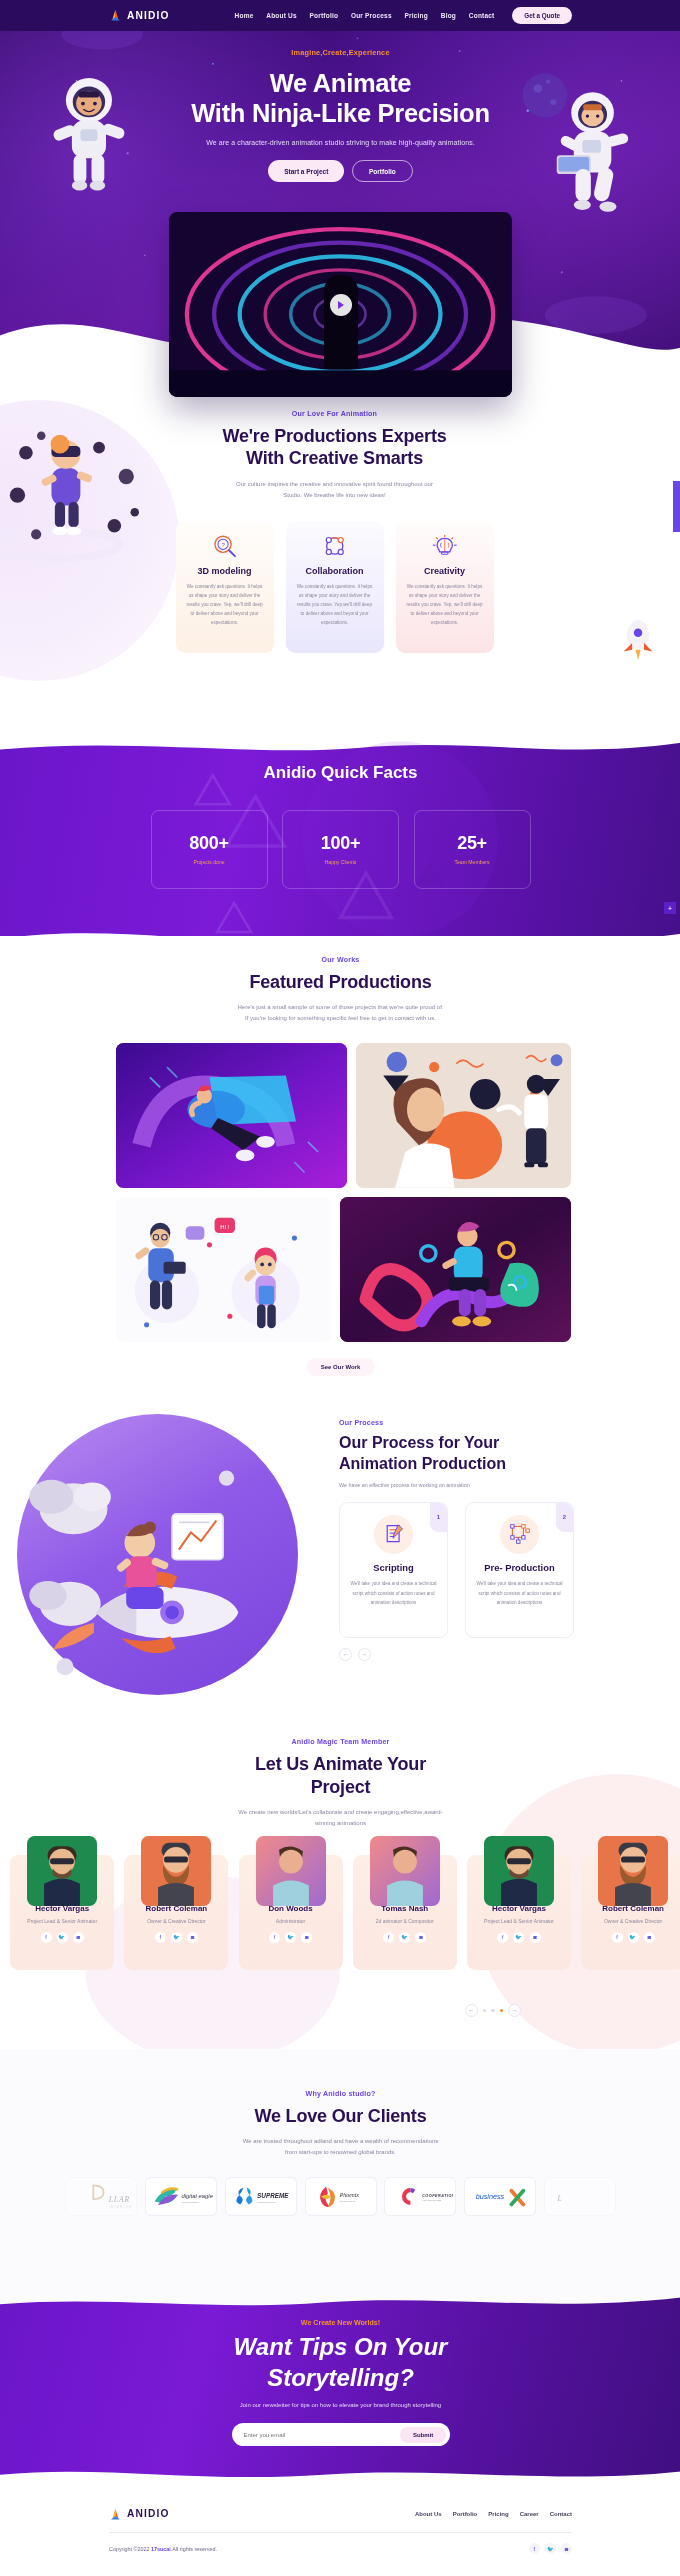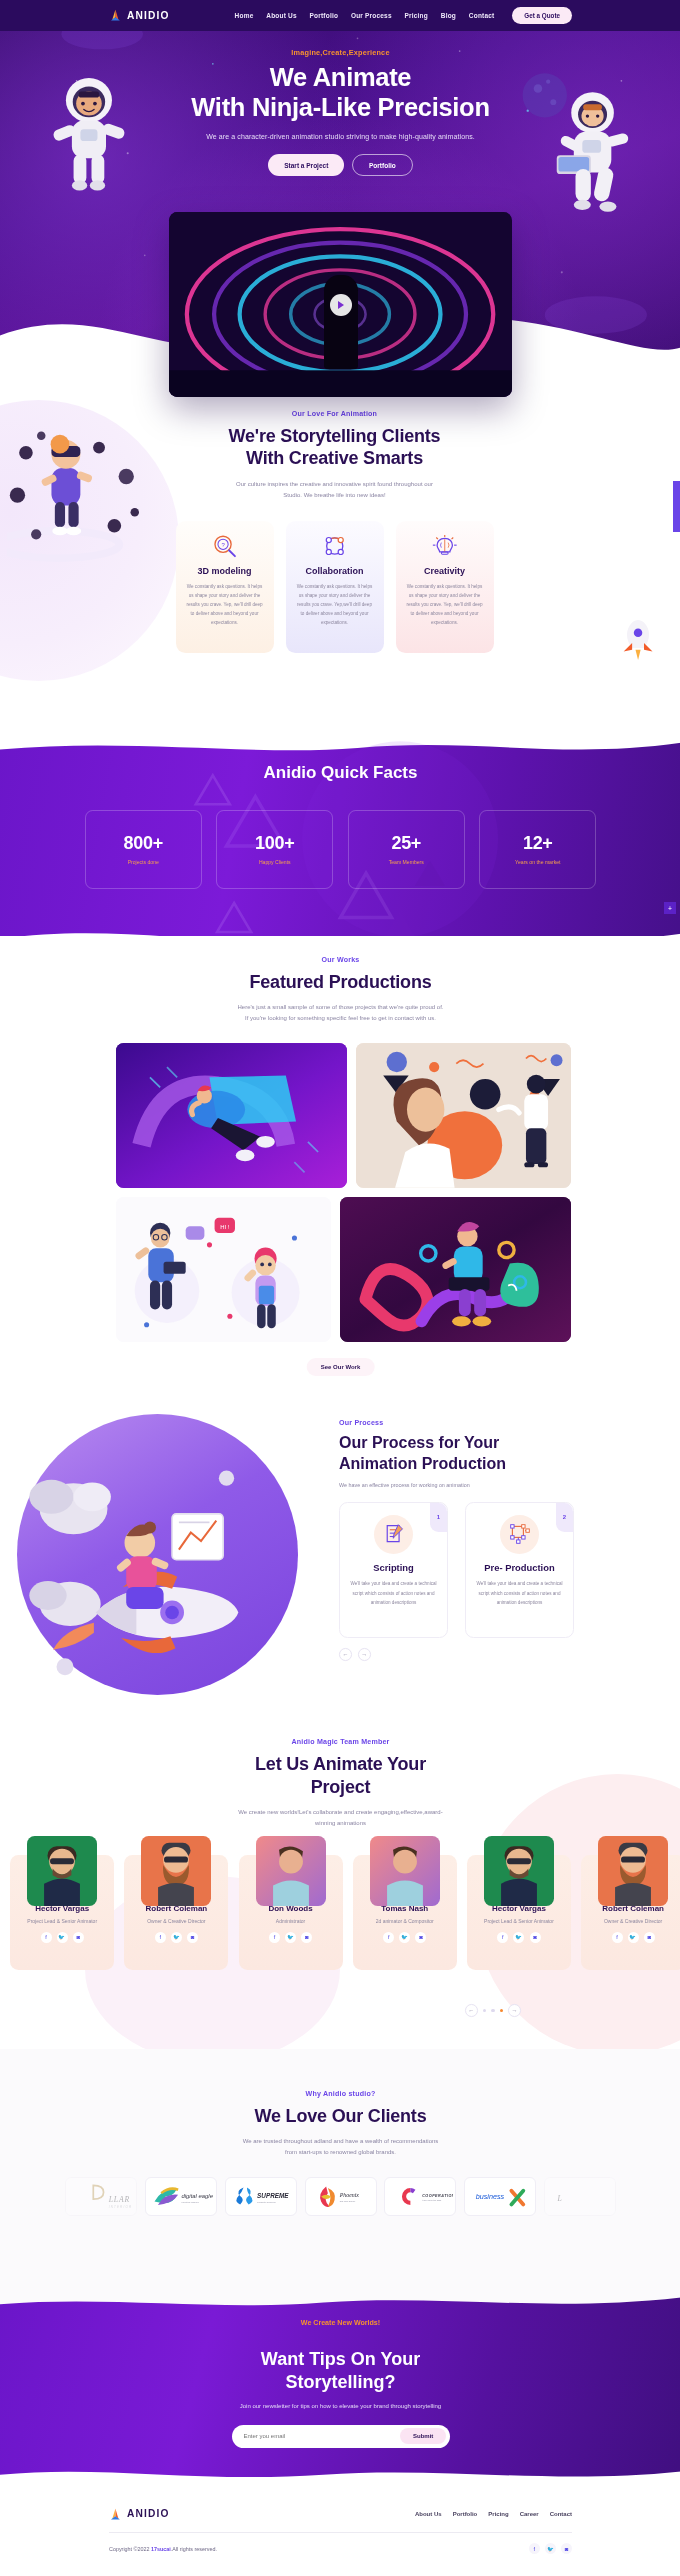--- a/index.html
+++ b/index.html
@@ -37,21 +37,21 @@
       linear-gradient(160deg,#340c68 0%,#49108c 38%,#5c1399 62%,#3c0d72 100%);
     overflow:hidden;
   }
   .hero-wave {
     position:absolute; bottom:-1.7px; left:0; width:681px; height:77px;
   }
   .hero-inner { position:relative; z-index:5; text-align:center; padding-top:48px; }
   .eyebrow-orange { color:#f7922f; font-size:7.3px; font-weight:700; letter-spacing:0.2px; }
   .hero-h1 {
     color:#fff; font-size:25.5px; font-weight:800; line-height:1.18;
-    letter-spacing:-0.3px; margin-top:5px;
+    letter-spacing:-0.3px; margin-top:11px;
   }
   .hero-sub { color:#e6dcf7; font-size:7px; margin-top:11px; letter-spacing:0.1px; }
   .hero-btns { display:flex; justify-content:center; gap:7.7px; margin-top:13.6px; }
   .btn-light { background:#fbeaf6; color:#2b0b5e; font-size:6.5px; font-weight:700; border-radius:17px; padding:6.8px 16px; border:none; cursor:pointer; }
   .btn-outline { background:transparent; color:#fff; font-size:6.5px; font-weight:700; border-radius:17px; padding:6.8px 16px; border:0.9px solid rgba(255,255,255,.6); cursor:pointer; }
 
   .video-card {
     position:absolute; left:169px; top:212px; width:343px; height:185px;
     border-radius:8.5px; overflow:hidden; z-index:8;
     background:linear-gradient(135deg,#120428 0%,#2a0a55 40%,#4a0f7d 100%);
@@ -161,21 +161,21 @@
 
   
   .sec-news {
     position:absolute; top:2295px; left:0; width:681px; height:189px;
     background:linear-gradient(105deg,#6b16c9 0%,#7a1ad5 30%,#55119f 70%,#400f80 100%);
     overflow:hidden; text-align:center;
   }
   .news-wave-top { position:absolute; top:-0.9px; left:0; width:681px; height:18.7px; }
   .news-wave-bot { position:absolute; bottom:-0.9px; left:0; width:681px; height:22px; }
   .news-eyebrow { color:#f7922f; font-size:7.1px; font-weight:700; padding-top:24px; position:relative; z-index:4;}
-  .news-h2 { color:#fff; font-size:18px; font-weight:800; line-height:1.3; margin-top:21px; position:relative; z-index:4;}
+  .news-h2 { color:#fff; font-size:24px; font-weight:800; line-height:1.3; margin-top:4px; position:relative; z-index:4;font-style:italic;}
   .news-p { color:#e4d9f6; font-size:6px; margin-top:8.5px; position:relative; z-index:4;}
   .news-form {
     position:relative; z-index:4; margin:15.3px auto 0; width:218px; height:23px;
     background:#fff; border-radius:17px; display:flex; align-items:center; padding:0 3.4px 0 12px;
   }
   .news-input { flex:1; border:none; outline:none; font-size:6px; color:#8d879f; font-family:"Liberation Sans",sans-serif; background:transparent; }
   .news-submit { background:#fbe4f3; color:#2b1055; font-size:6px; font-weight:700; border:none; border-radius:17px; padding:5.1px 12.8px; cursor:pointer; }
 
   
   .sec-footer { position:absolute; top:2482px; left:0; width:681px; height:94px; background:#fff; }
@@ -341,21 +341,21 @@
       <path d="M40 10 C48 18 48 30 40 40 L26 40 C18 30 18 18 26 10 C30 6 36 6 40 10 Z" fill="#f4f2f8"></path>
       <circle cx="33" cy="22" r="5" fill="#6a45e8"></circle>
       <path d="M26 34 L16 44 L26 42 Z" fill="#f25c2a"></path>
       <path d="M40 34 L50 44 L40 42 Z" fill="#f25c2a"></path>
       <path d="M30 42 L33 54 L36 42 Z" fill="#fbb040"></path>
     </svg>
 
     <div class="sec-head" style="padding-top:44px;position:relative;z-index:5">
       <div class="eyebrow-purple">Our Love For Animation</div>
       <div class="sec-h2">
-        <div>We're Storytelling Clients</div>
+        <div>We're Productions Experts</div>
         <div>With Creative Smarts</div>
       </div>
       <div class="sec-p">
         <div>Our culture inspires the creative and innovative spirit found throughout our</div>
         <div>Studio. We breathe life into new ideas!</div>
       </div>
     </div>
 
     <div class="cards3">
       <div class="fcard c1">
@@ -424,24 +424,20 @@
         <div class="fact-num">800+</div>
         <div class="fact-lbl">Projects done</div>
       </div>
       <div class="fact-box">
         <div class="fact-num">100+</div>
         <div class="fact-lbl">Happy Clients</div>
       </div>
       <div class="fact-box">
         <div class="fact-num">25+</div>
         <div class="fact-lbl">Team Members</div>
-      </div>
-      <div class="fact-box">
-        <div class="fact-num">12+</div>
-        <div class="fact-lbl">Years on the market</div>
       </div>
     </div>
     <svg class="facts-wave-bot" viewBox="0 0 800 36" preserveAspectRatio="none">
       <path d="M0,22 C140,2 250,34 400,22 C540,10 660,36 800,16 L800,36 L0,36 Z" fill="#ffffff"></path>
     </svg>
   </div>
 
   <div class="side-sq">+</div>
 
   <div class="sec-works">

